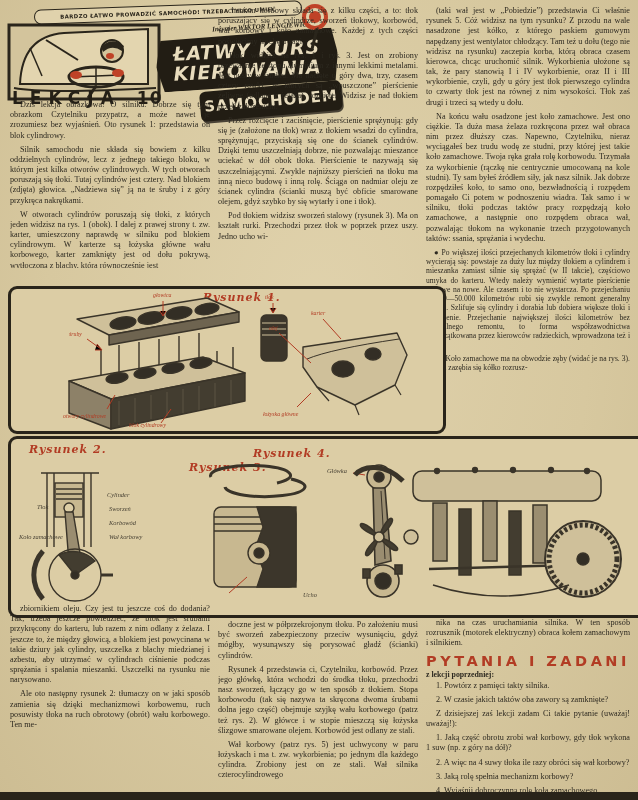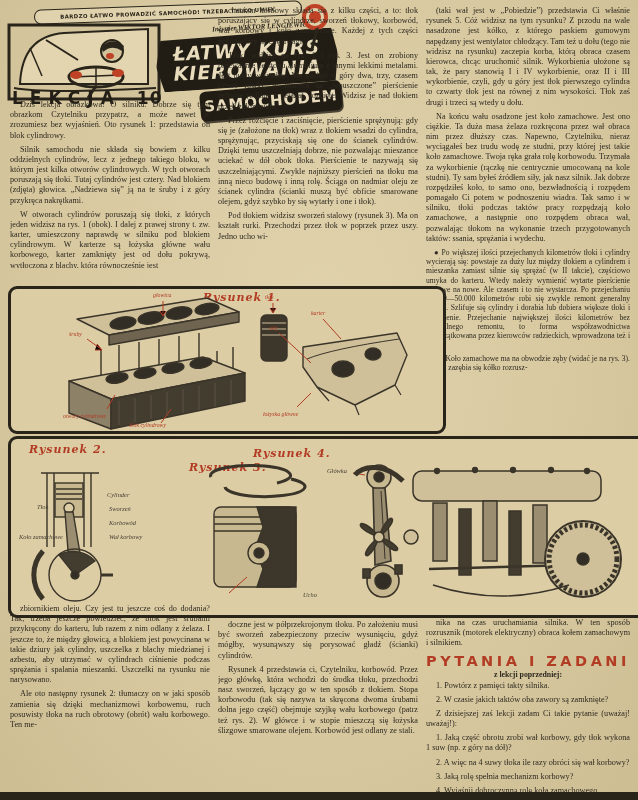--- a/index.html
+++ b/index.html
@@ -73,21 +73,21 @@
     font-size:11px;letter-spacing:1px;font-family:"DejaVu Serif",serif;white-space:nowrap;
   }
   .callout{position:absolute;color:#b23c24;font-size:5.8px;font-style:italic;white-space:nowrap;}
   .sketch-label{position:absolute;color:#453f32;font-size:6.4px;font-style:italic;white-space:nowrap;}
   .figsvg{position:absolute;}
   
   .q-head{
     color:#b23c24;font-family:"DejaVu Sans",sans-serif;font-weight:bold;
     font-size:14.5px;letter-spacing:3.5px;text-align:center;margin:4px 0 1px 0;white-space:nowrap;
   }
-  .q-sub{font-weight:bold;font-size:7.8px;text-align:center;margin:0 0 2px 0;}
+  .q-sub{font-weight:bold;font-size:7.8px;margin:0 0 2px 0;}
   .q-item{font-size:7.6px;line-height:1.25;margin:0 0 1.5px 0;text-indent:6px;text-align:justify;}
   .bottom-bar{position:absolute;left:0;top:792px;width:638px;height:8px;background:#29241a;}
 </style>
 </head>
 <body>
 
 <div class="page">
 
   <div class="masthead">
     <div class="ribbon">
@@ -284,20 +284,21 @@
   </div>
 
   <div id="col-bl" class="col">
     <p>zbiornikiem oleju. Czy jest tu jeszcze coś do dodania? Tak, trzeba jeszcze powiedzieć, że blok jest śrubami przykręcony do karteru, lub razem z nim odlany z żelaza. I jeszcze to, że między głowicą, a blokiem jest powycinana w takie dziury jak cylindry, uszczelka z blachy miedzianej i azbestu, aby utrzymać w cylindrach ciśnienie podczas sprężania i spalania mieszanki. Uszczelki na rysunku nie narysowano.</p>
     <p>Ale oto następny rysunek 2: tłumaczy on w jaki sposób zamienia się dzięki mechanizmowi korbowemu, ruch posuwisty tłoka na ruch obrotowy (obrót) wału korbowego. Ten me-</p>
   </div>
 
   <div id="col-bm" class="col">
     <p>doczne jest w półprzekrojonym tłoku. Po założeniu musi być sworzeń zabezpieczony przeciw wysunięciu, gdyż mógłby, wysunąwszy się porysować gładź (ścianki) cylindrów.</p>
     <p>Rysunek 4 przedstawia ci, Czytelniku, korbowód. Przez jego główkę, która wchodzi do środka tłoku, przechodzi nasz sworzeń, łączący go w ten sposób z tłokiem. Stopa korbowodu (tak się nazywa ta skręcona dwoma śrubami dolna jego część) obejmuje szyjkę wału korbowego (patrz też rys. 2). W główce i w stopie mieszczą się łożyska ślizgowe smarowane olejem. Korbowód jest odlany ze stali.</p>
+    <p>Wał korbowy (patrz rys. 5) jest uchwycony w paru łożyskach i ma t. zw. wykorbienia; po jednym dla każdego cylindra. Zrobiony jest on ze stali. Wał silnika czterocylindrowego</p>
   </div>
 
   <div id="col-br" class="col">
     <p class="q-item">nika na czas uruchamiania silnika. W ten sposób rozrusznik (motorek elektryczny) obraca kołem zamachowym i silnikiem.</p>
     <div class="q-head">PYTANIA I ZADANIA</div>
     <div class="q-sub">z lekcji poprzedniej:</div>
     <p class="q-item">1. Powtórz z pamięci takty silnika.</p>
     <p class="q-item">2. W czasie jakich taktów oba zawory są zamknięte?</p>
     <p class="q-item">Z dzisiejszej zaś lekcji zadam Ci takie pytanie (uważaj! uważaj!):</p>
     <p class="q-item">1. Jaką część obrotu zrobi wał korbowy, gdy tłok wykona 1 suw (np. z góry na dół)?</p>

